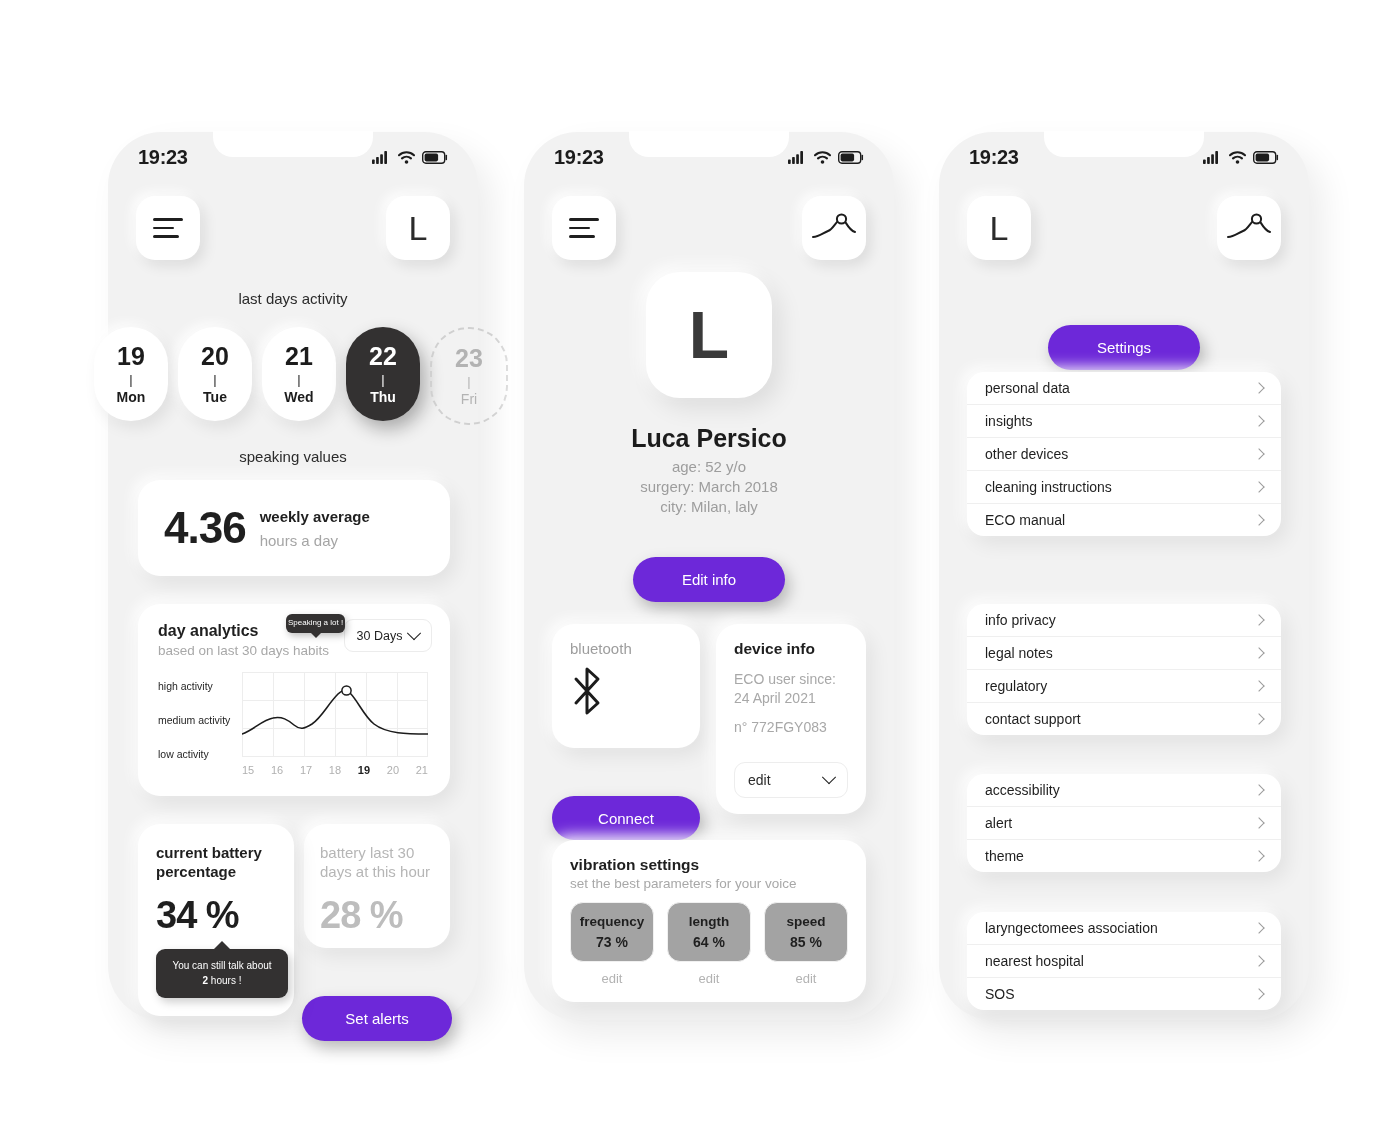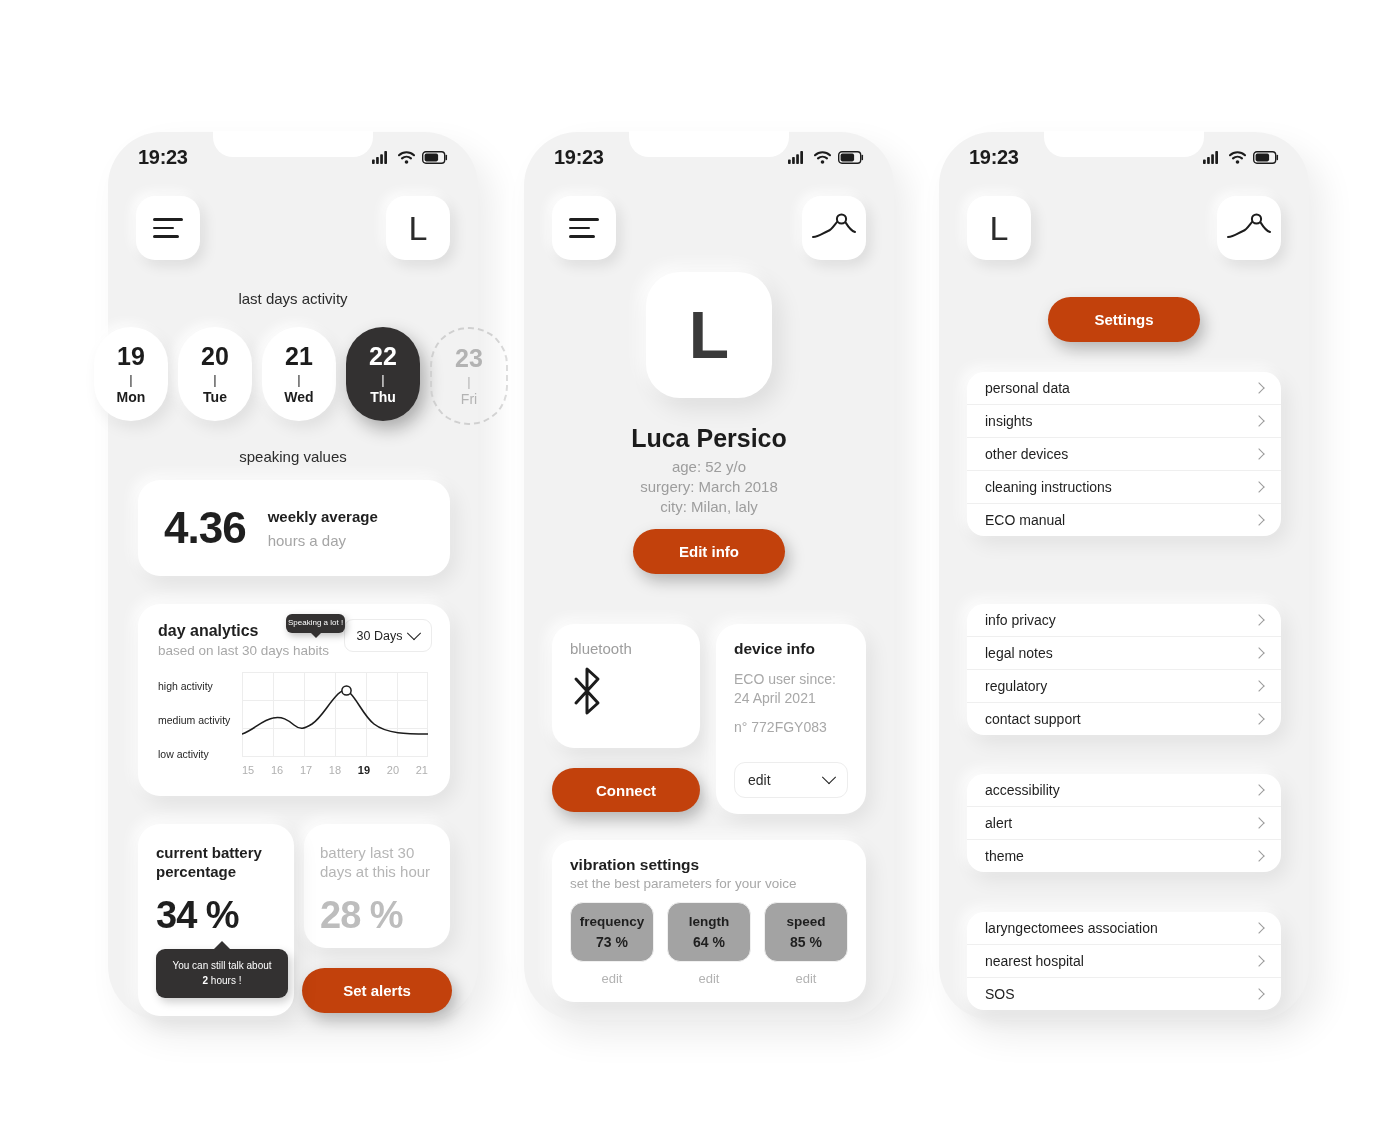--- a/index.html
+++ b/index.html
@@ -148,21 +148,21 @@
   .card {
     position: absolute;
     background: #ffffff;
     border-radius: 22px;
     box-shadow: 6px 8px 20px rgba(0,0,0,0.07),
                 -5px -5px 14px rgba(255,255,255,0.9);
     box-sizing: border-box;
   }
 
   
-  .wk-card { left: 30px; top: 348px; width: 312px; height: 96px; display:flex; align-items:center; padding: 0 26px; gap: 22px;}
+  .wk-card { left: 30px; top: 348px; width: 312px; height: 96px; display:flex; align-items:center; padding: 0 26px; gap: 14px;}
   .wk-num { font-size: 44px; font-weight: bold; color: #1f1f1f; letter-spacing: -1px; }
   .wk-lbl1 { font-size: 15px; font-weight: bold; color: #1f1f1f; margin-bottom: 7px; }
   .wk-lbl2 { font-size: 15px; color: #a5a5a5; }
 
   
   .an-card { left: 30px; top: 472px; width: 312px; height: 192px; padding: 18px 20px 0 20px; }
   .an-title { font-size: 16px; font-weight: bold; color: #1f1f1f; }
   .an-sub { font-size: 13.5px; color: #a8a8a8; margin-top: 3px; }
   .an-drop {
     position: absolute;
@@ -234,29 +234,30 @@
     transform: translateX(-50%);
     border-left: 9px solid transparent;
     border-right: 9px solid transparent;
     border-bottom: 9px solid #333131;
   }
   .tip-talk b { font-weight: bold; }
 
   
   .pill {
     position: absolute;
-    background: #c2410c;
+    background: #6d28d9;
     color: #ffffff;
     border-radius: 30px;
     display: flex; align-items: center; justify-content: center;
-    font-size: 15px; font-weight: bold;
+    font-size: 15px; font-weight: normal;
     cursor: pointer;
     box-shadow: 4px 7px 16px rgba(0,0,0,0.26);
     border: none;
     font-family: "Liberation Sans", sans-serif;
+    margin-top: 28px;
   }
 
   
   .avatar-big {
     position:absolute;
     left: 50%; transform: translateX(-50%);
     top: 140px;
     width: 126px; height: 126px;
     background: #ffffff;
     border-radius: 34px;

